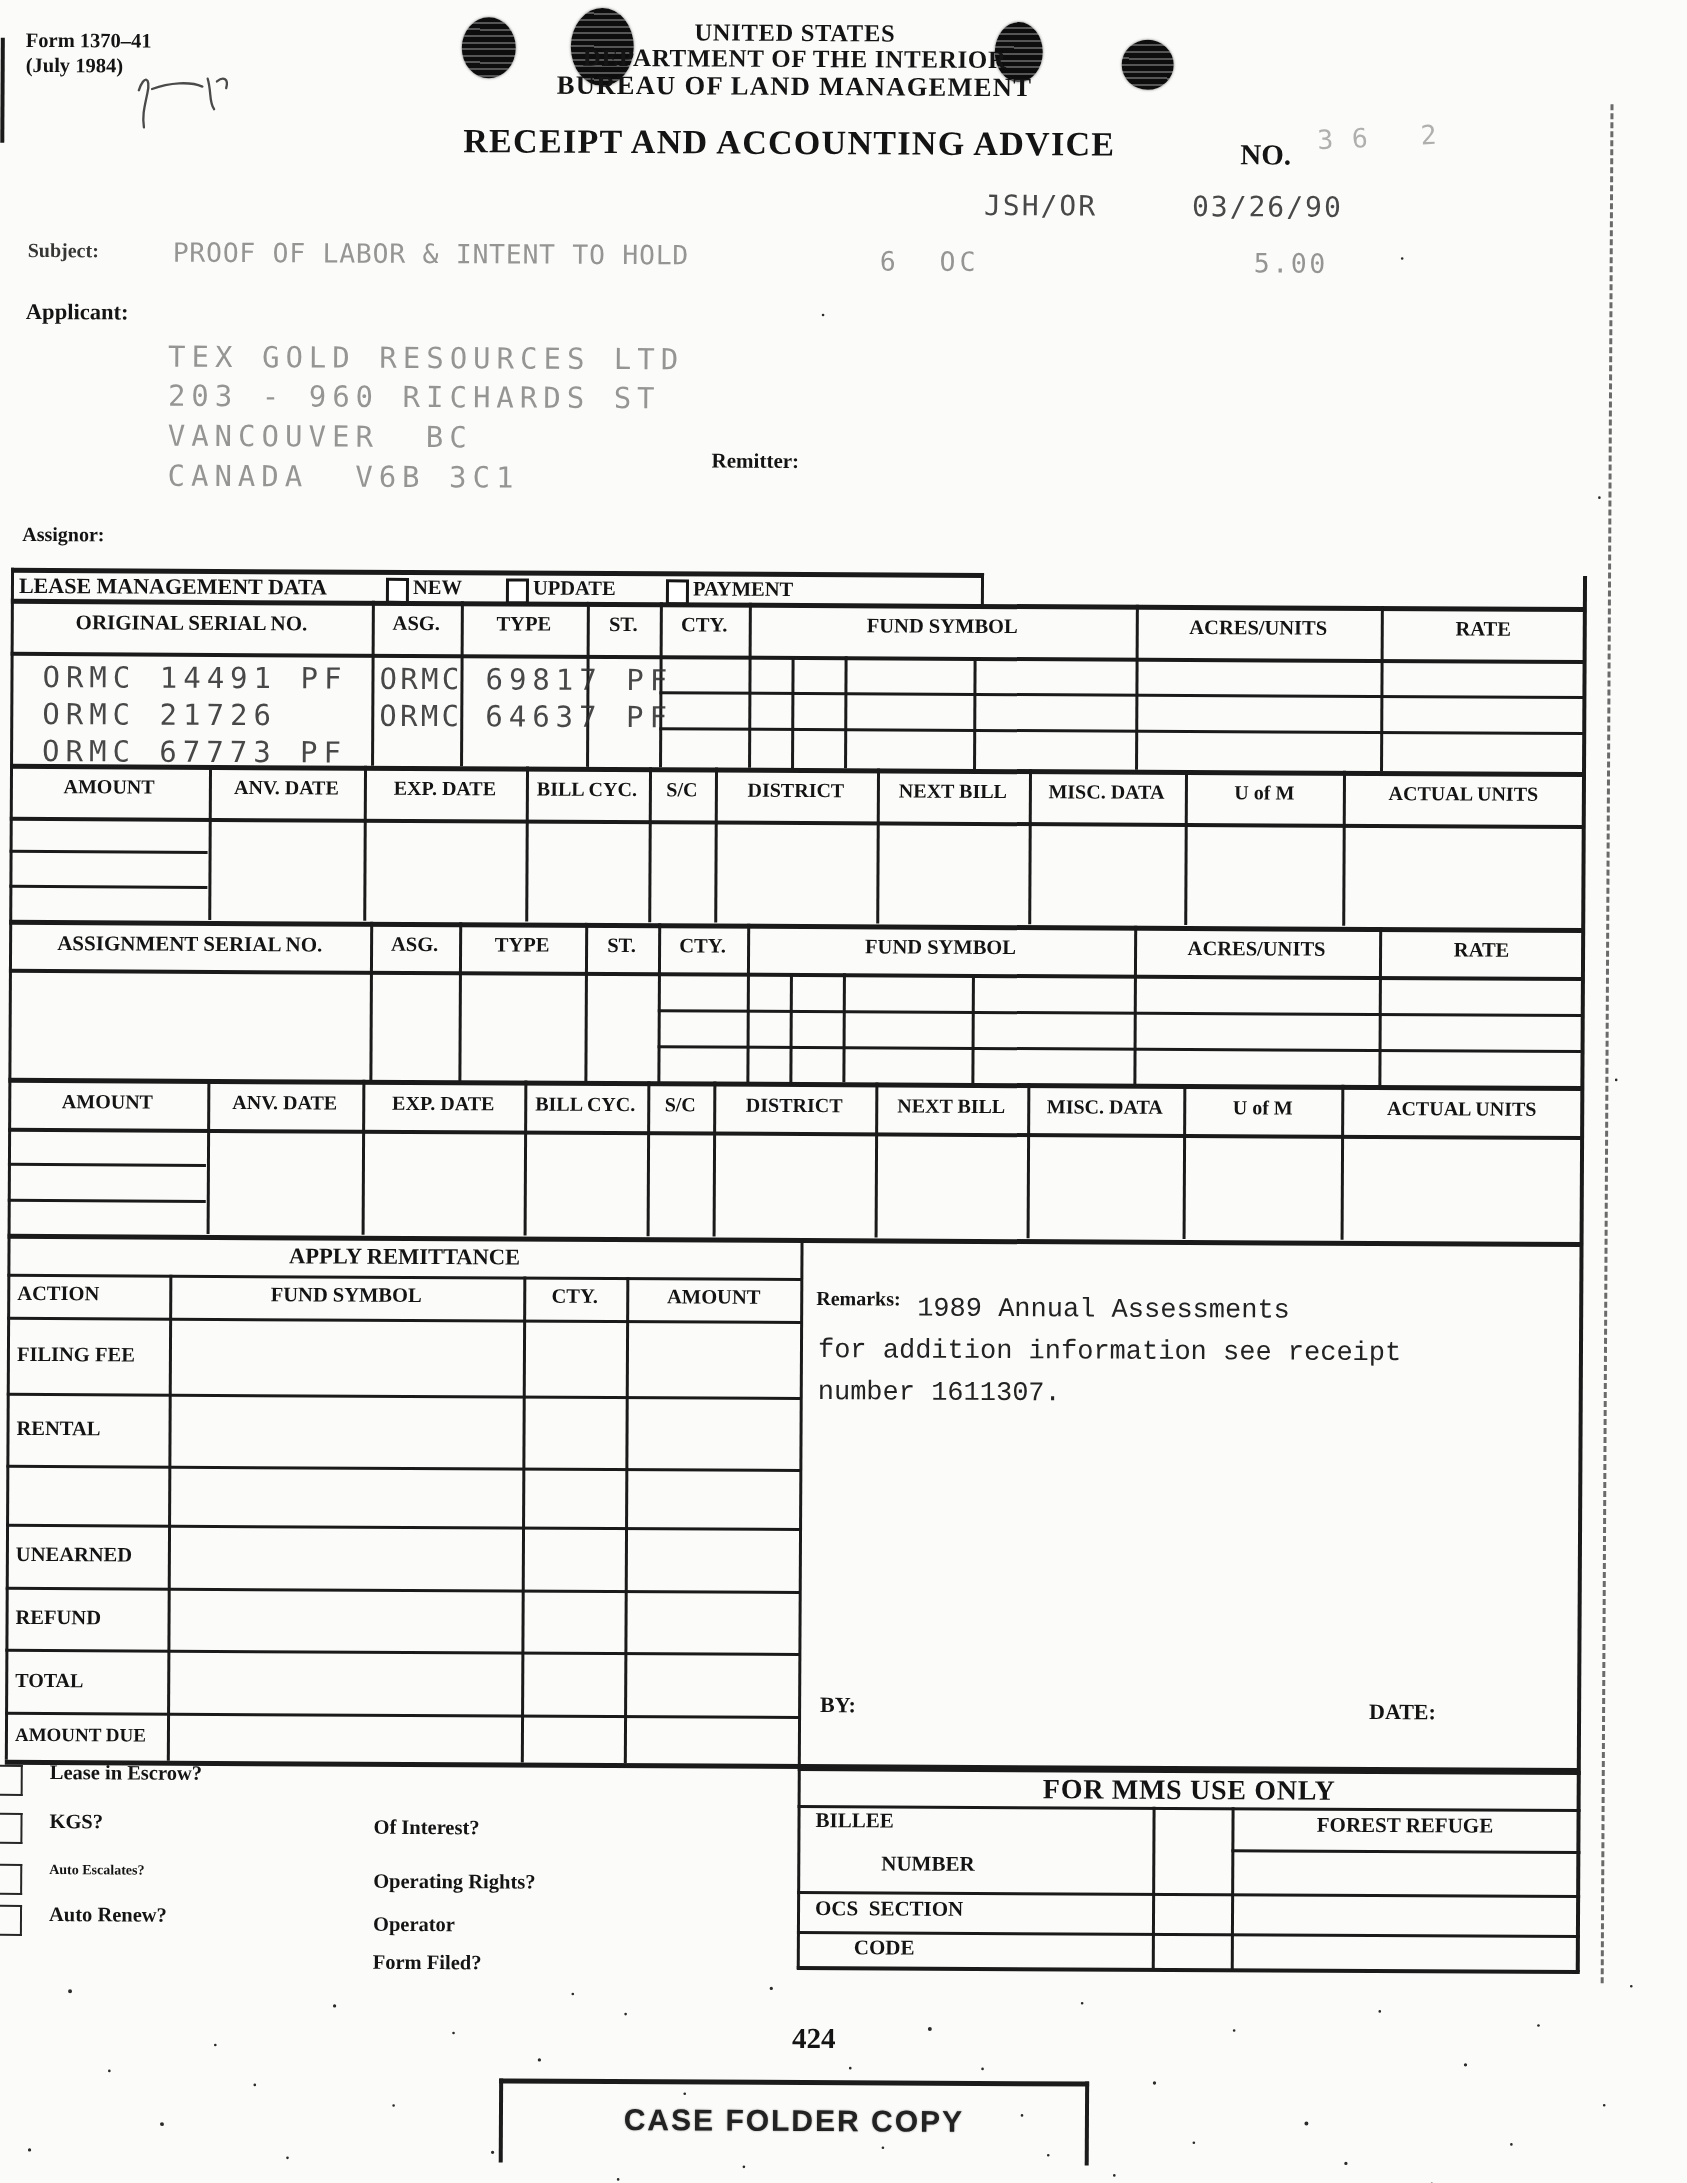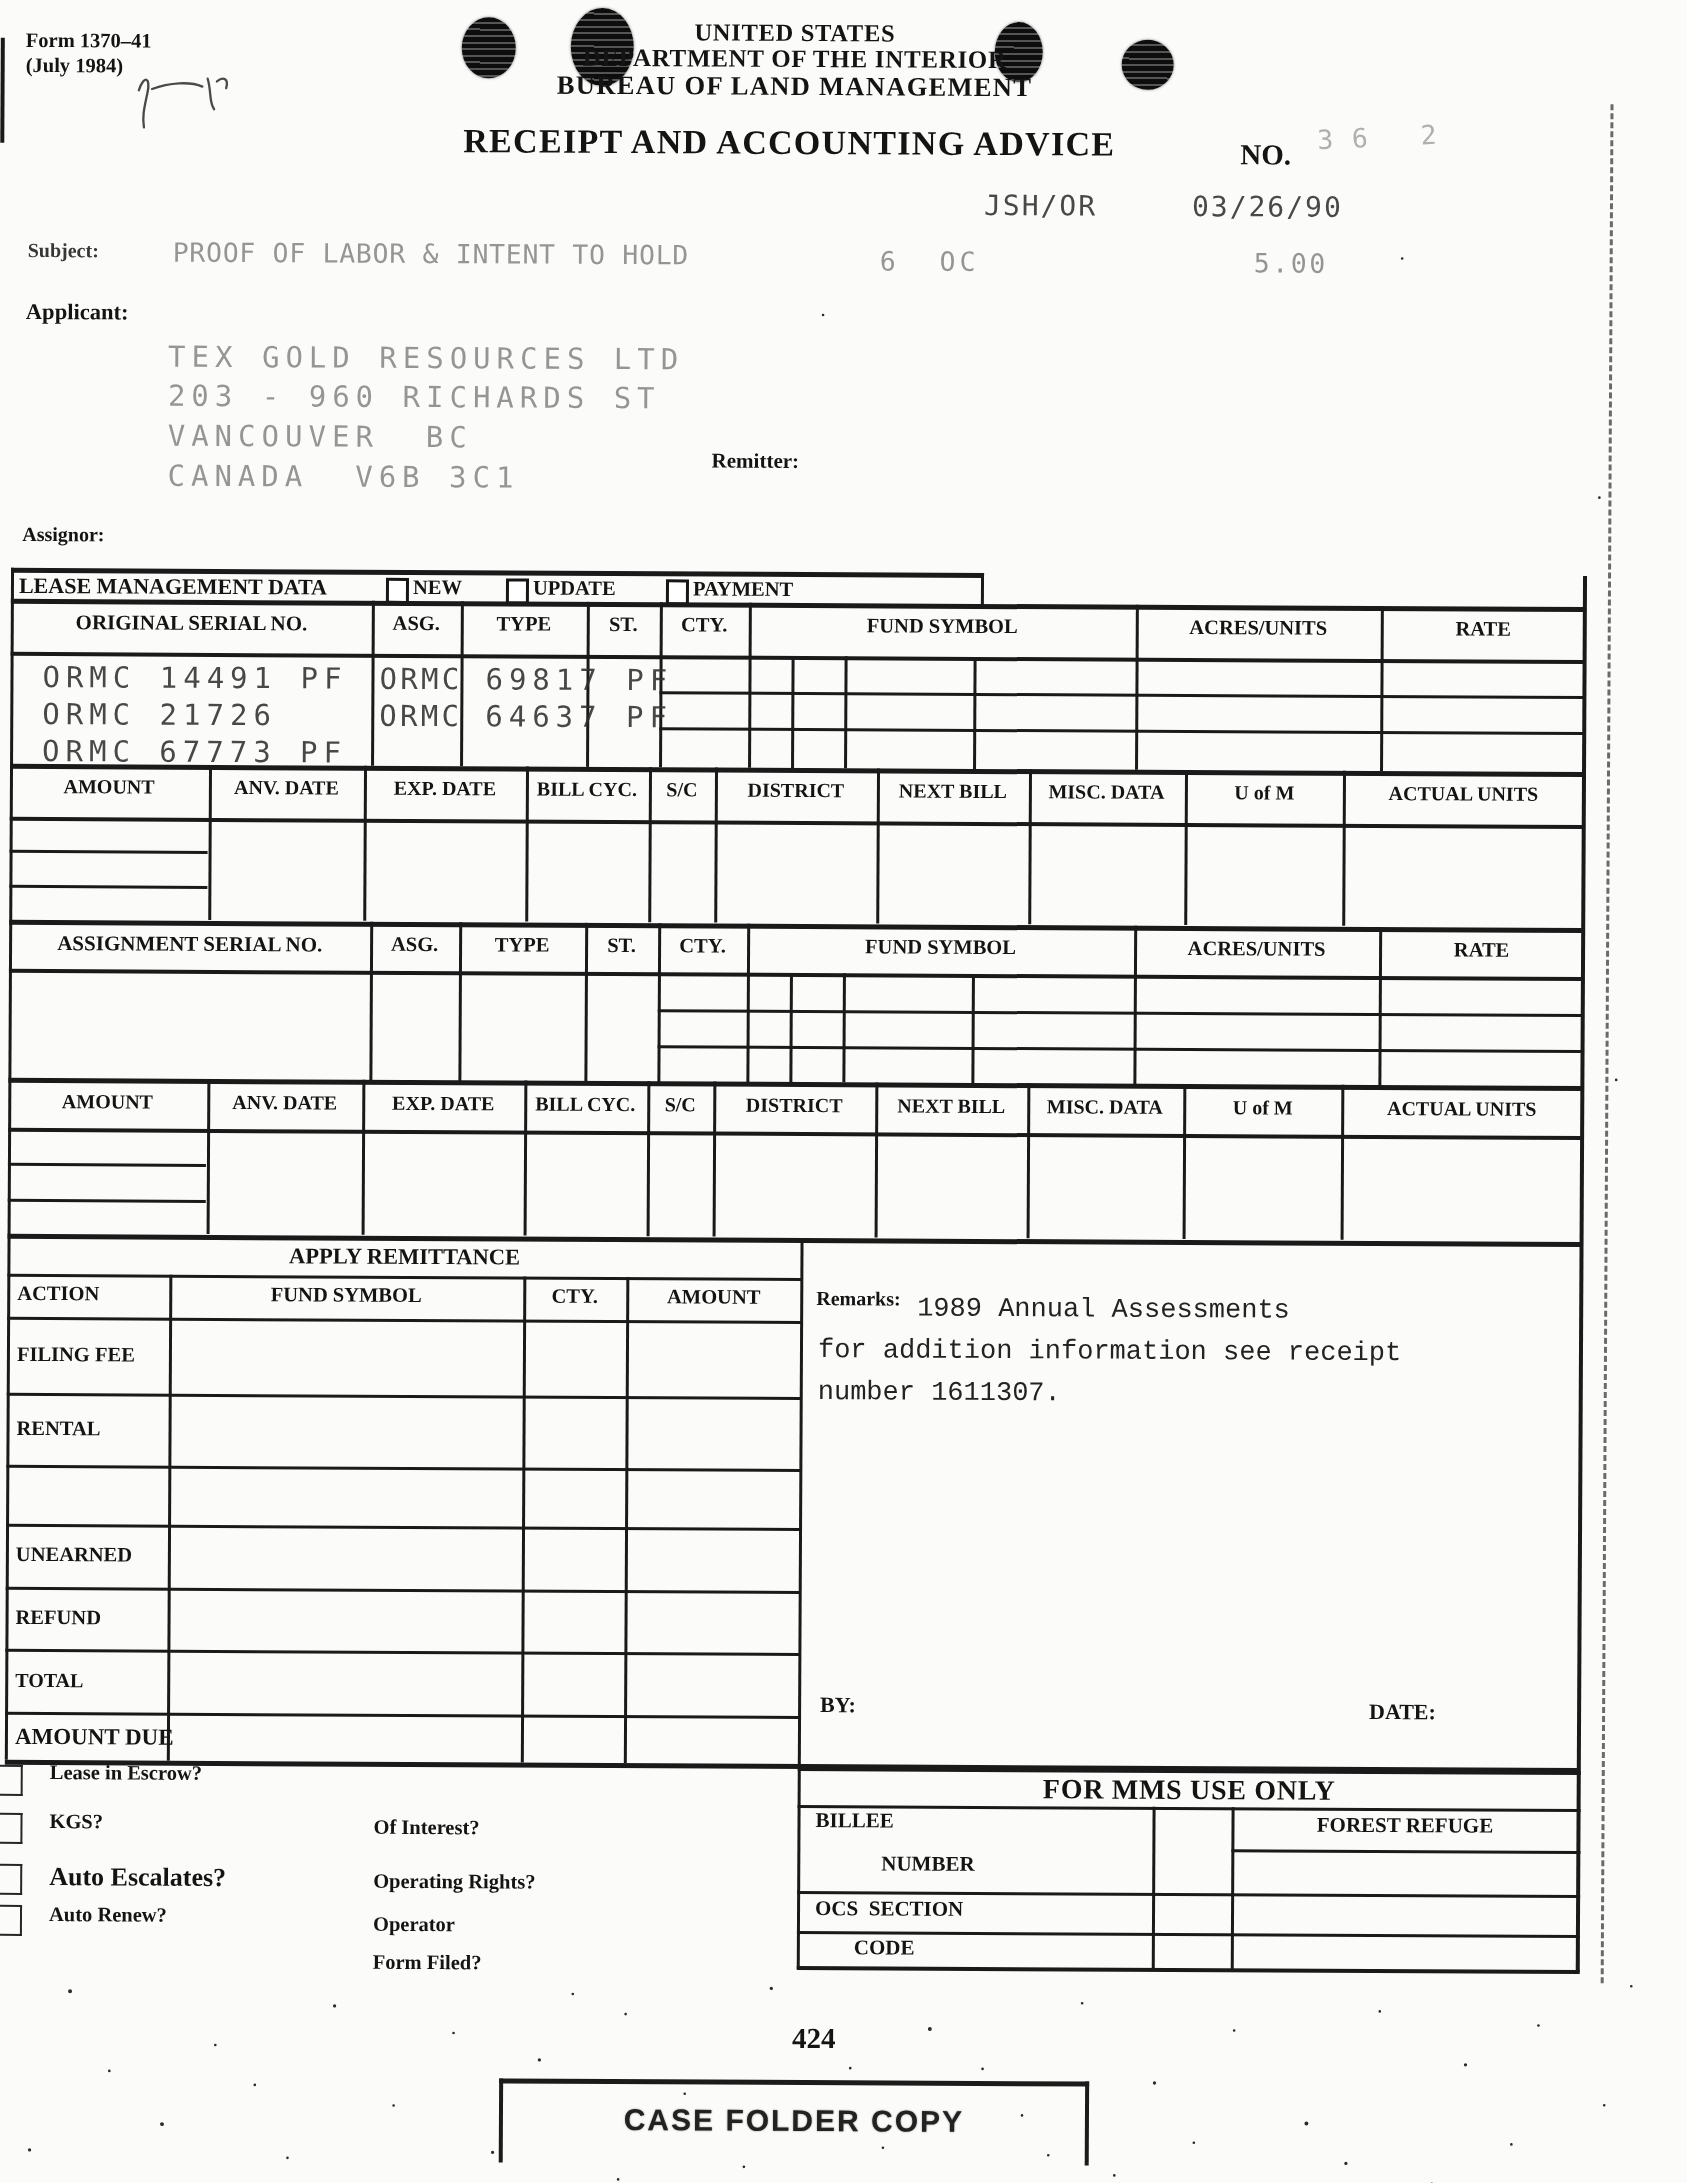--- a/index.html
+++ b/index.html
@@ -218,39 +218,39 @@
     <i class="hl" style="left:13.2px;top:1649px;width:794px;height:3.3px;"></i>
     <i class="hl" style="left:13.2px;top:1712px;width:794px;height:3.3px;"></i>
     <i class="hl" style="left:13.2px;top:1760px;width:1575px;height:4.6px;"></i>
 
     <div class="lbl" style="left:23px;top:1343px;font-size:20.5px;">FILING FEE</div>
     <div class="lbl" style="left:23px;top:1417px;font-size:20.5px;">RENTAL</div>
     <div class="lbl" style="left:23px;top:1483px;font-size:20.5px;"></div>
     <div class="lbl" style="left:23px;top:1543px;font-size:20.5px;">UNEARNED</div>
     <div class="lbl" style="left:23px;top:1606px;font-size:20.5px;">REFUND</div>
     <div class="lbl" style="left:23px;top:1669px;font-size:20px;">TOTAL</div>
-    <div class="lbl" style="left:23px;top:1724px;font-size:23px;">AMOUNT DUE</div>
+    <div class="lbl" style="left:23px;top:1724px;font-size:19px;">AMOUNT DUE</div>
   </div>
 
   <div>
     <div class="lbl" style="left:822px;top:1283px;font-size:20px;font-weight:600;">Remarks:</div>
     <div class="tw" style="left:923px;top:1289px;">1989 Annual Assessments</div>
     <div class="tw" style="left:824px;top:1331px;">for addition information see receipt</div>
     <div class="tw" style="left:824px;top:1373px;">number 1611307.</div>
     <div class="lbl" style="left:828px;top:1688px;font-size:22px;font-weight:600;">BY:</div>
     <div class="lbl" style="left:1377px;top:1692px;font-size:22px;font-weight:600;">DATE:</div>
   </div>
 
   <div>
     <i class="fb" style="left:1.3px;top:1765px;"></i>
     <div class="lbl" style="left:58px;top:1761px;font-size:20.5px;font-weight:600;">Lease in Escrow?</div>
     <i class="fb" style="left:1.3px;top:1813px;"></i>
     <div class="lbl" style="left:58px;top:1810px;font-size:20.5px;font-weight:600;">KGS?</div>
     <i class="fb" style="left:1.3px;top:1864px;"></i>
-    <div class="lbl" style="left:58px;top:1862px;font-size:26px;font-weight:600;">Auto Escalates?</div>
+    <div class="lbl" style="left:58px;top:1862px;font-size:14px;font-weight:600;">Auto Escalates?</div>
     <i class="fb" style="left:1.3px;top:1905px;"></i>
     <div class="lbl" style="left:58px;top:1903px;font-size:20.5px;font-weight:600;">Auto Renew?</div>
 
     <div class="lbl" style="left:382px;top:1814px;font-size:20.5px;font-weight:600;">Of Interest?</div>
     <div class="lbl" style="left:382px;top:1868px;font-size:20.5px;font-weight:600;">Operating Rights?</div>
     <div class="lbl" style="left:382px;top:1911px;font-size:20.5px;font-weight:600;">Operator</div>
     <div class="lbl" style="left:382px;top:1949px;font-size:20.5px;font-weight:600;">Form Filed?</div>
   </div>
 
   <div>

